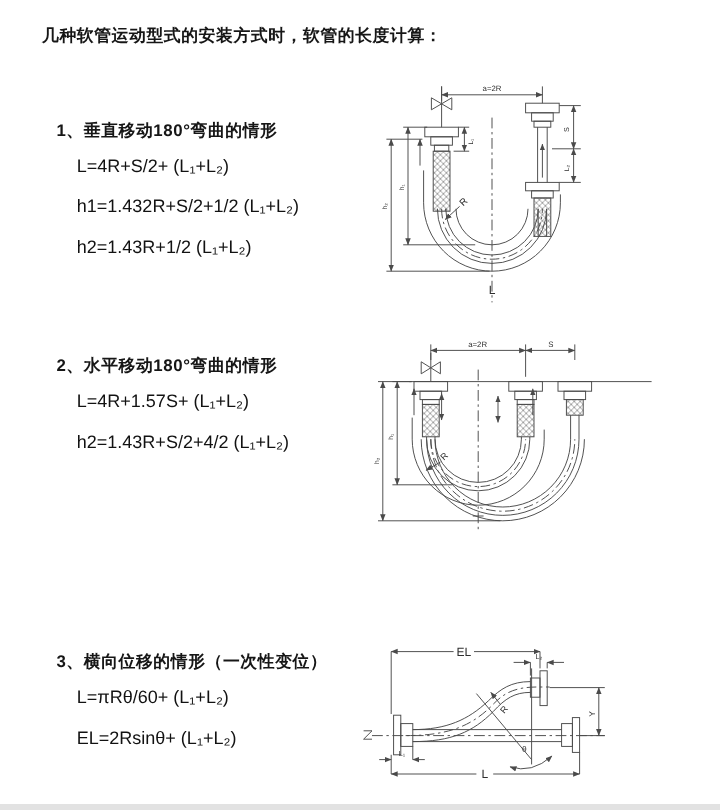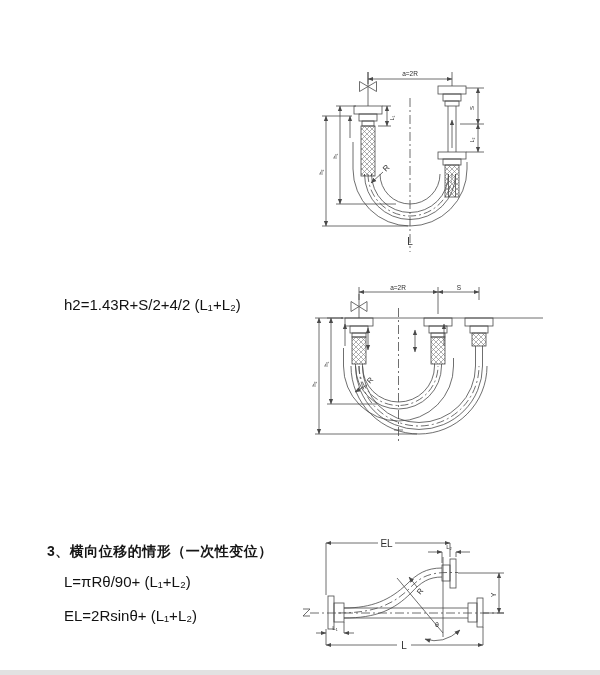--- a/index.html
+++ b/index.html
@@ -17,29 +17,38 @@
   .diagram { position:absolute; }
   svg { display:block; }
   svg text { font-family:"Liberation Sans","DejaVu Sans",sans-serif; fill:#2e2e2e; stroke:none; }
   .bottom-strip { position:absolute; left:0; top:670px; width:600px; height:5px; background:#e2e2e2; }
 </style>
 </head>
 <body>
 
 <div class="page">
 
-
+  <div class="doc-title">几种软管运动型式的安装方式时，软管的长度计算：</div>
+
+  <div class="section" style="top:100px;">
+    <div class="section-heading">1、垂直移动180°弯曲的情形</div>
+    <div class="formula">L=4R+S/2+ (L₁+L₂)</div>
+    <div class="formula">h1=1.432R+S/2+1/2 (L₁+L₂)</div>
+    <div class="formula">h2=1.43R+1/2 (L₁+L₂)</div>
+  </div>
 
   <div class="section" style="top:296px;">
+    <div class="section-heading">2、水平移动180°弯曲的情形</div>
+    <div class="formula">L=4R+1.57S+ (L₁+L₂)</div>
     <div class="formula">h2=1.43R+S/2+4/2 (L₁+L₂)</div>
   </div>
 
   <div class="section" style="top:543px;">
     <div class="section-heading">3、横向位移的情形（一次性变位）</div>
-    <div class="formula">L=πRθ/90+ (L₁+L₂)</div>
+    <div class="formula">L=πRθ/60+ (L₁+L₂)</div>
     <div class="formula">EL=2Rsinθ+ (L₁+L₂)</div>
   </div>
 
   <div class="diagram" style="left:312px; top:64px;">
     <svg width="275" height="196" viewBox="0 0 275 196">
       <defs>
         <marker id="arr" viewBox="0 0 10 10" refX="9" refY="5" markerWidth="7.5" markerHeight="7.5" orient="auto-start-reverse">
           <path d="M0,1.2 L9.5,5 L0,8.8 Z" fill="#4a4a4a"></path>
         </marker>
         <pattern id="braid" width="5" height="5" patternUnits="userSpaceOnUse">

